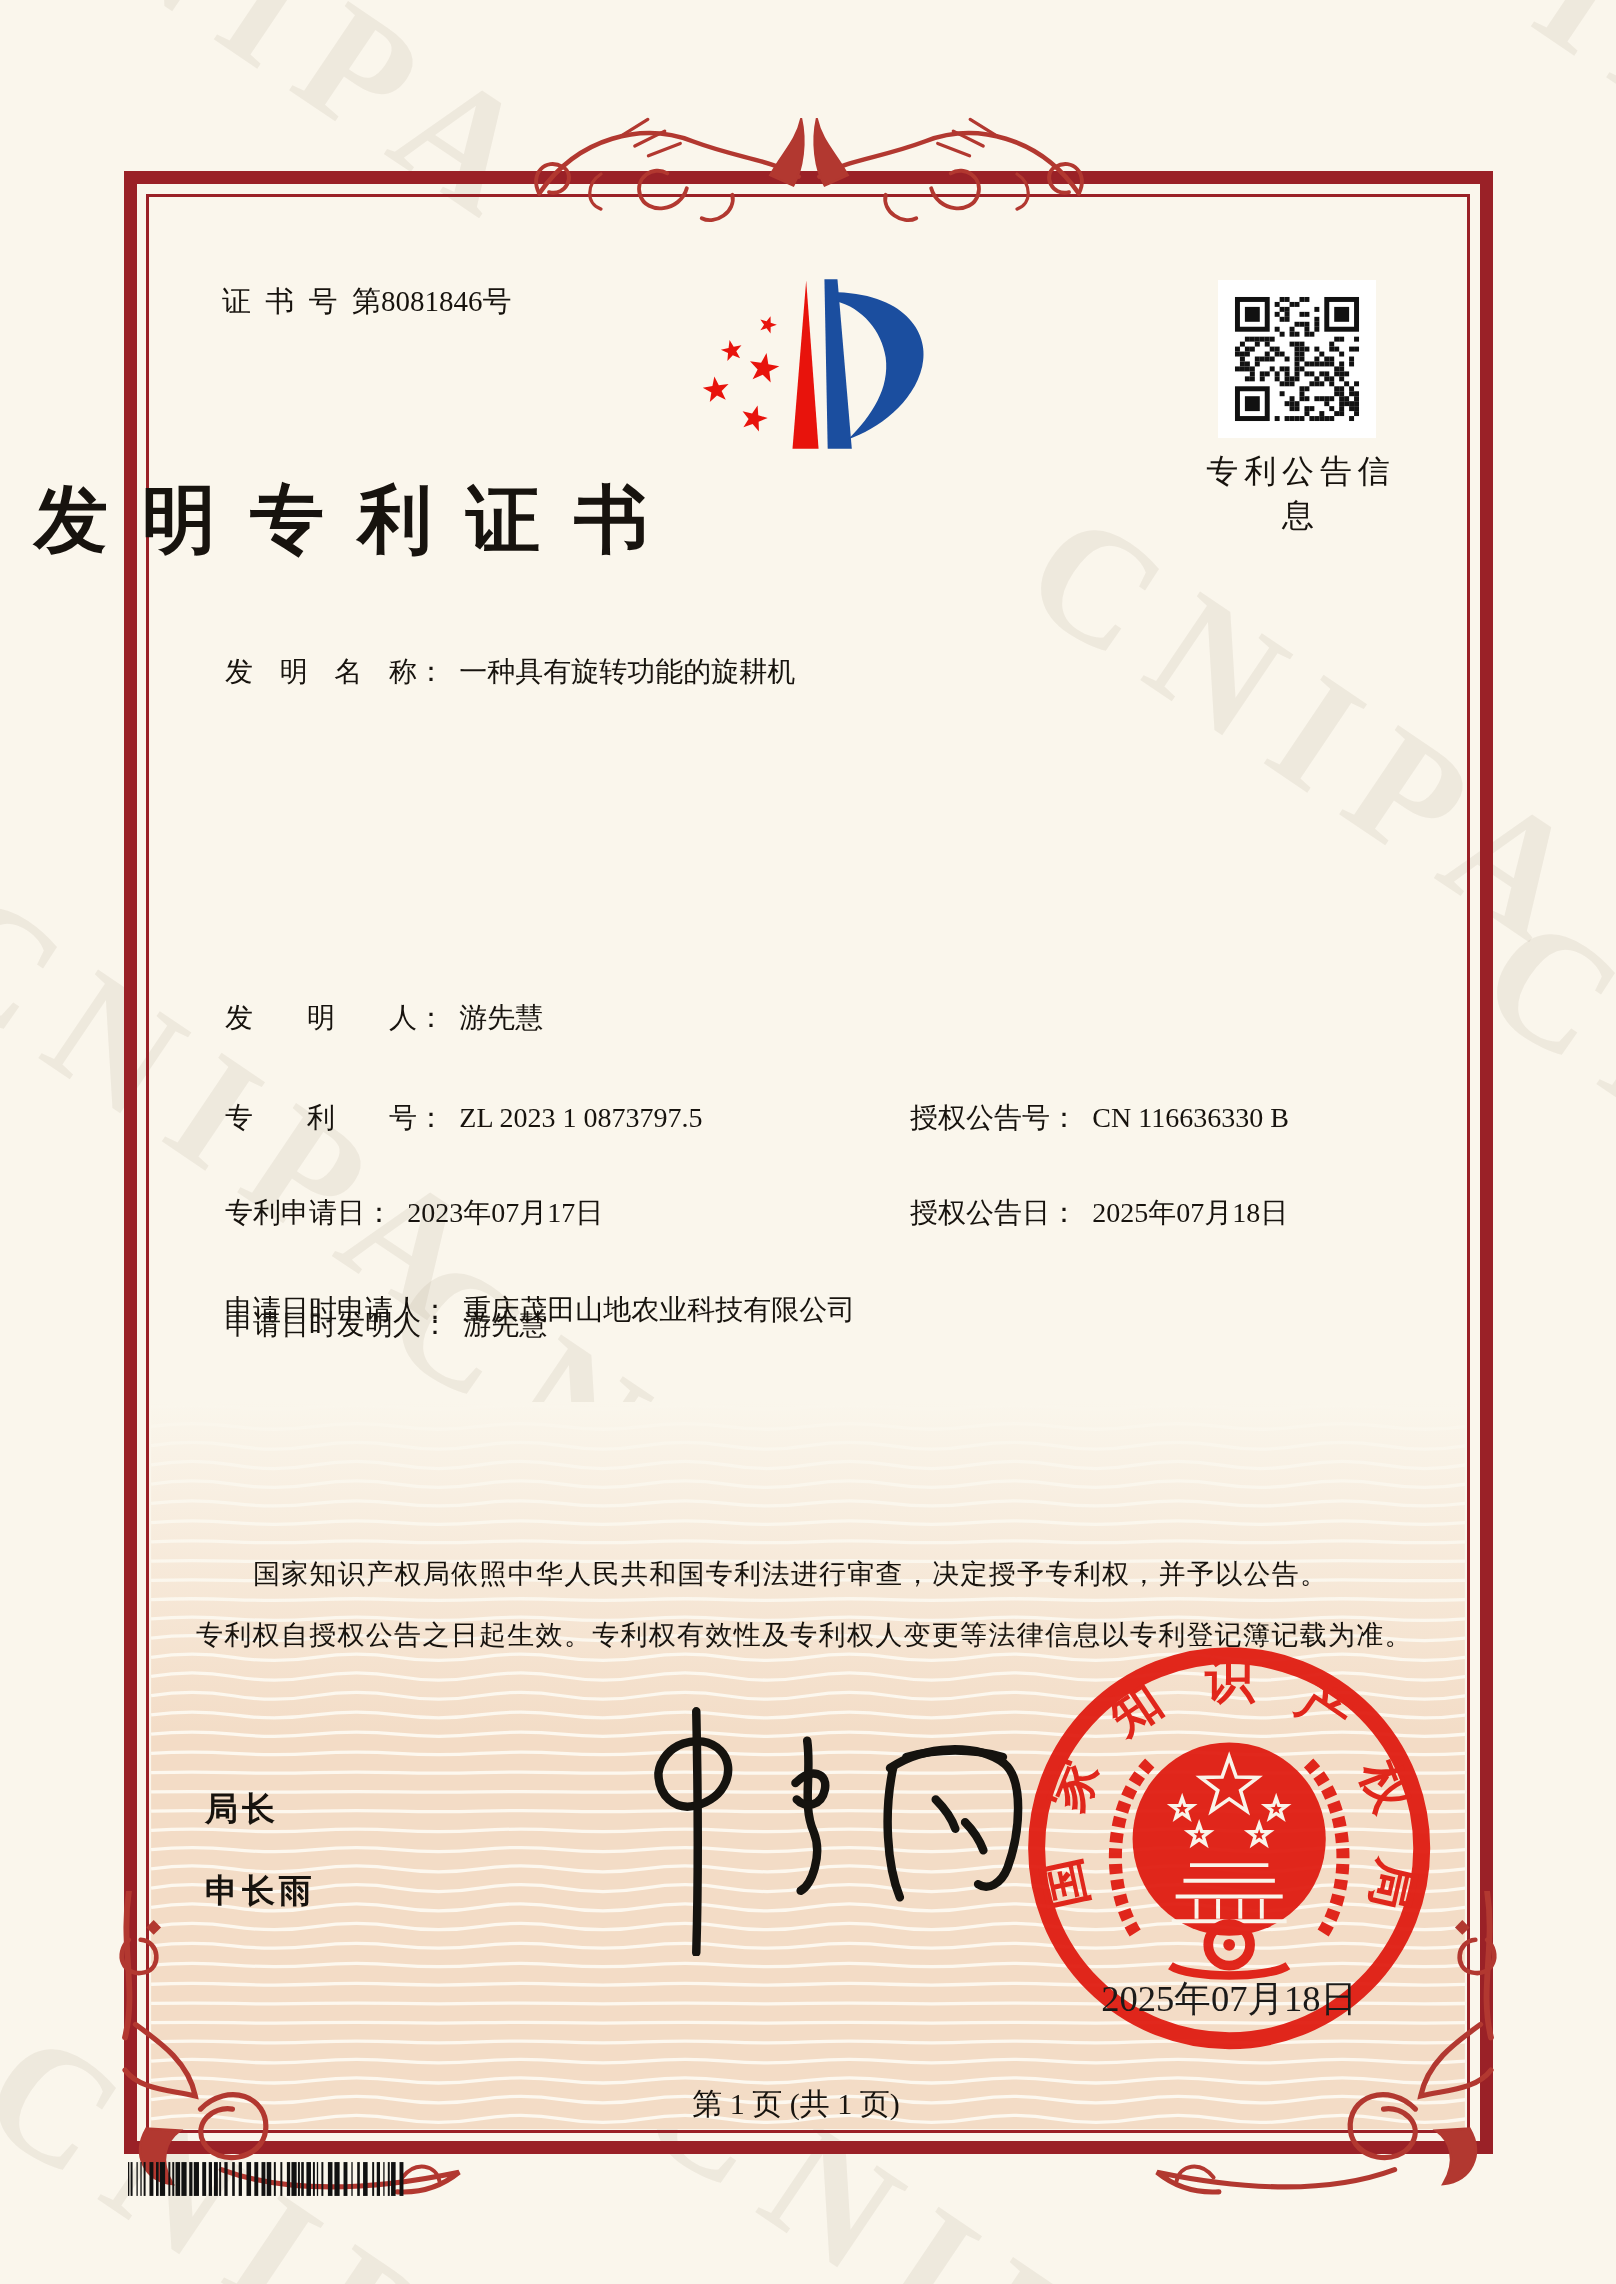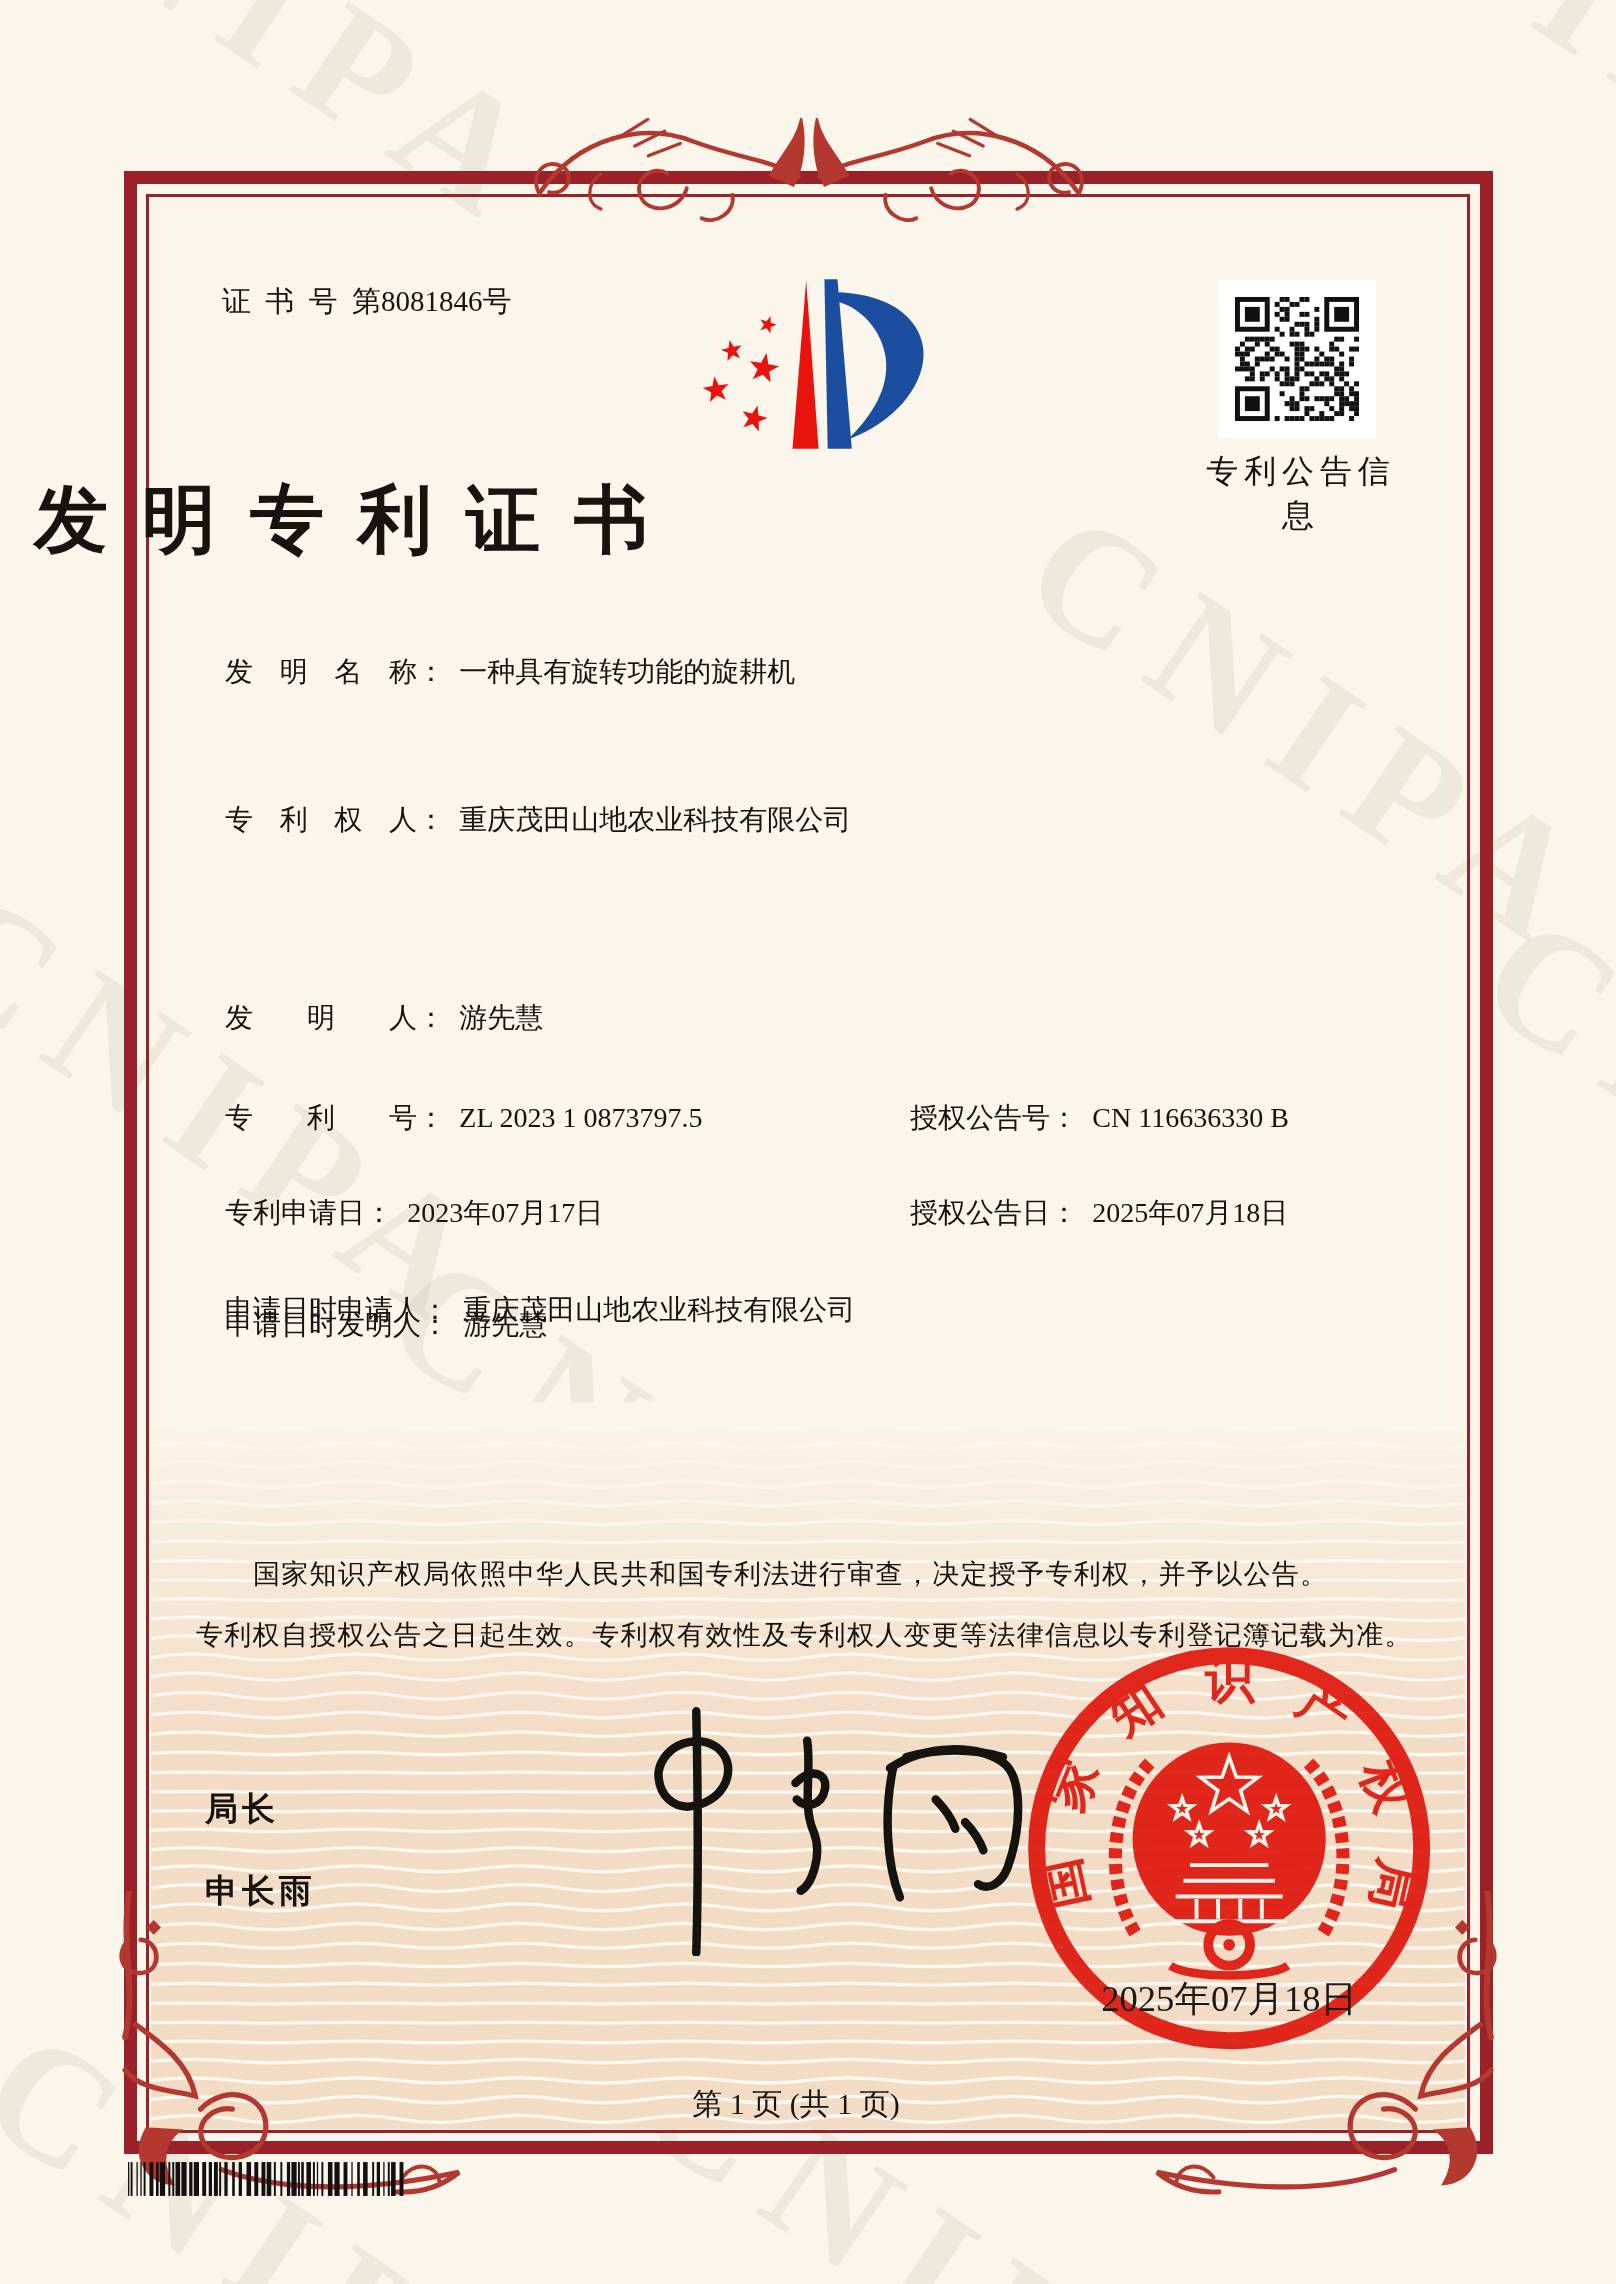--- a/index.html
+++ b/index.html
@@ -380,23 +380,20 @@
         <rect x="41.2" y="178" width="22.799999999999997" height="22.799999999999997" fill="#111111"></rect>
       </g>
   </svg>
   <div class="qr-caption">专利公告信息</div>
 
   <div class="title">发明专利证书</div>
 
   <div class="row r1">
     <span class="jlabel">发明名称</span><span class="colon">：</span><span>一种具有旋转功能的旋耕机</span>
   </div>
-  <div class="row r2">
-    <span class="jlabel">专利权人</span><span class="colon">：</span><span>重庆茂田山地农业科技有限公司</span>
-  </div>
   <div class="row r4">
     <span class="jlabel">发明人</span><span class="colon">：</span><span>游先慧</span>
   </div>
   <div class="row r5">
     <span class="jlabel">专利号</span><span class="colon">：</span><span>ZL 2023 1 0873797.5</span>
   </div>
   <div class="row r5 rcol">
     <span>授权公告号</span><span class="colon">：</span><span>CN 116636330 B</span>
   </div>
   <div class="row r6">

